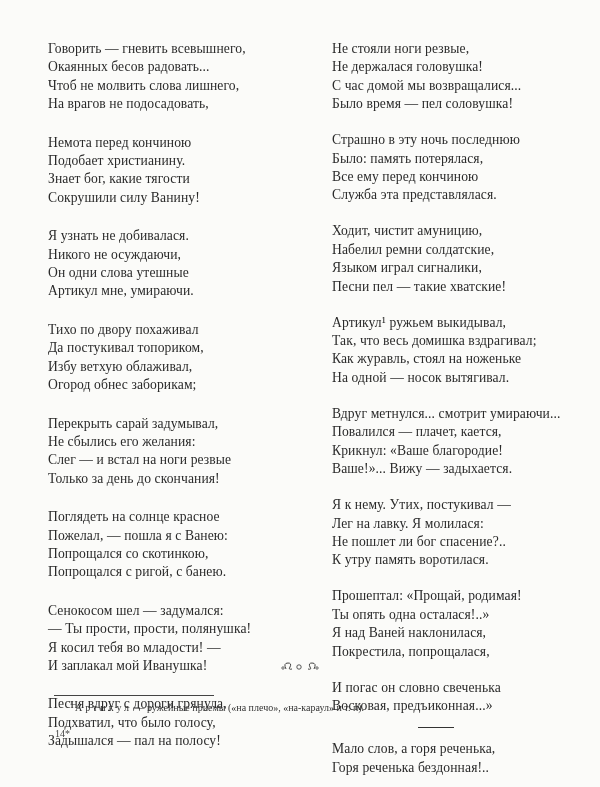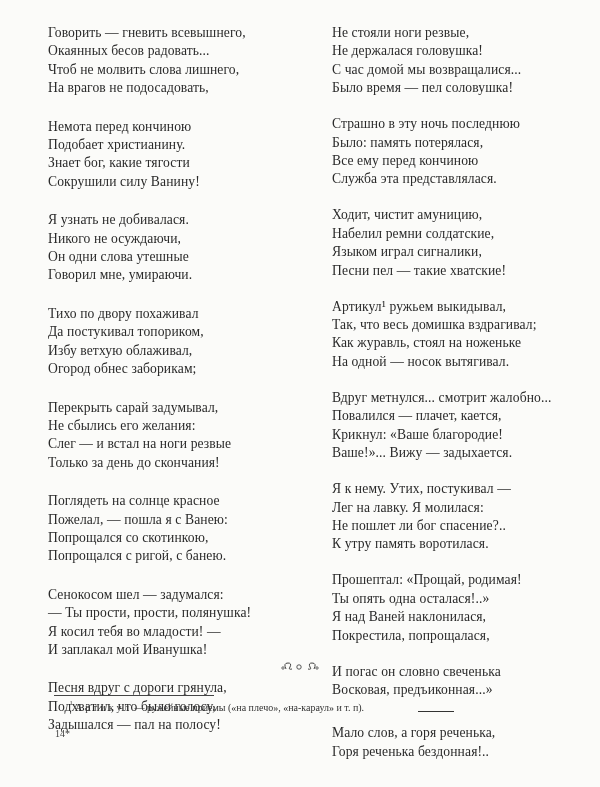--- a/index.html
+++ b/index.html
@@ -1,20 +1,20 @@
 <!DOCTYPE html>
 <html><head>
 <meta charset="utf-8">
 <style>
   html, body { margin: 0; padding: 0; }
   body {
     width: 600px; height: 787px; background: #fbfbf9; position: relative; overflow: hidden;
     font-family: "Liberation Serif", "DejaVu Serif", serif; color: #2a2a2a;
   }
-  .col { position: absolute; top: 24px; }
+  .col { position: absolute; top: 40px; }
   .col.left { left: 48px; width: 250px; }
   .col.right { left: 332px; width: 260px; }
   .stanza { margin: 0; }
   .line { font-size: 13.6px; line-height: 18.4px; white-space: nowrap; letter-spacing: 0.1px; }
   .left .stanza { padding-bottom: 0; }
   .gap { height: 20px; }
   .rgap { height: 17.6px; }
   .divider { width: 36px; height: 1px; background: #333; margin: 12px 0 12px 86px; }
   .ornament { position: absolute; top: 660px; left: 0; width: 600px; text-align: center; font-size: 11px; color: #444; letter-spacing: 1px; }
   .footrule { position: absolute; top: 695px; left: 54px; width: 160px; height: 1px; background: #444; }
@@ -38,21 +38,21 @@
       <div class="line">Немота перед кончиною</div>
       <div class="line">Подобает христианину.</div>
       <div class="line">Знает бог, какие тягости</div>
       <div class="line">Сокрушили силу Ванину!</div>
     </div>
     <div class="gap"></div>
     <div class="stanza">
       <div class="line">Я узнать не добивалася.</div>
       <div class="line">Никого не осуждаючи,</div>
       <div class="line">Он одни слова утешные</div>
-      <div class="line">Говорил мне, умираючи.</div>
+      <div class="line">Артикул мне, умираючи.</div>
     </div>
     <div class="gap"></div>
     <div class="stanza">
       <div class="line">Тихо по двору похаживал</div>
       <div class="line">Да постукивал топориком,</div>
       <div class="line">Избу ветхую облаживал,</div>
       <div class="line">Огород обнес заборикам;</div>
     </div>
     <div class="gap"></div>
     <div class="stanza">
@@ -105,21 +105,21 @@
     </div>
     <div class="rgap"></div>
     <div class="stanza">
       <div class="line">Артикул¹ ружьем выкидывал,</div>
       <div class="line">Так, что весь домишка вздрагивал;</div>
       <div class="line">Как журавль, стоял на ноженьке</div>
       <div class="line">На одной — носок вытягивал.</div>
     </div>
     <div class="rgap"></div>
     <div class="stanza">
-      <div class="line">Вдруг метнулся... смотрит жалобно...</div>
+      <div class="line">Вдруг метнулся... смотрит умираючи...</div>
       <div class="line">Повалился — плачет, кается,</div>
       <div class="line">Крикнул: «Ваше благородие!</div>
       <div class="line">Ваше!»... Вижу — задыхается.</div>
     </div>
     <div class="rgap"></div>
     <div class="stanza">
       <div class="line">Я к нему. Утих, постукивал —</div>
       <div class="line">Лег на лавку. Я молилася:</div>
       <div class="line">Не пошлет ли бог спасение?..</div>
       <div class="line">К утру память воротилася.</div>

